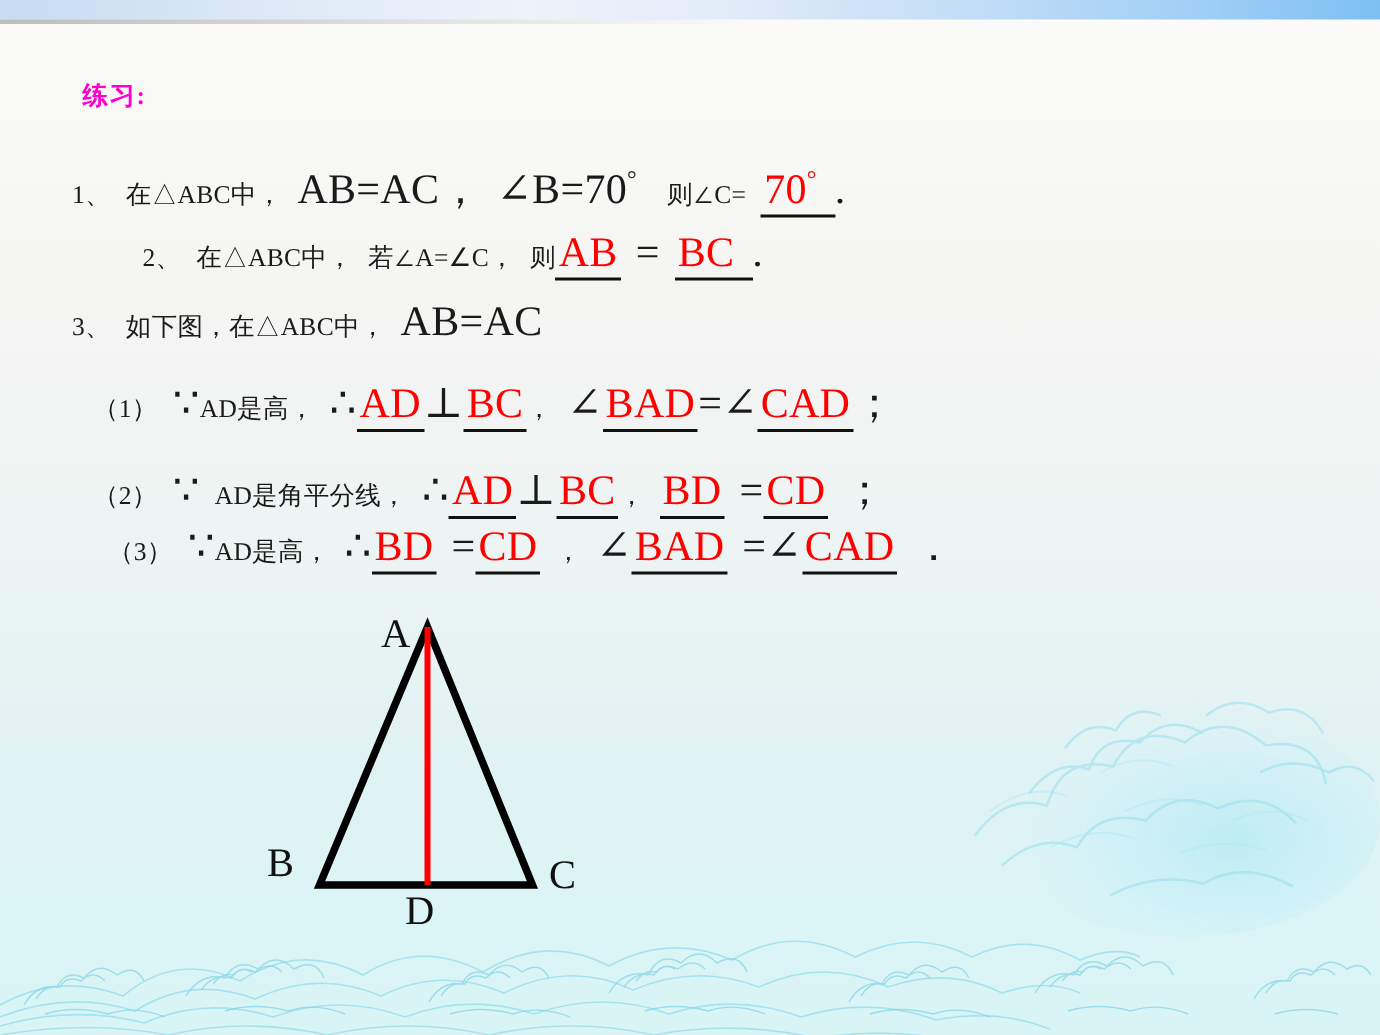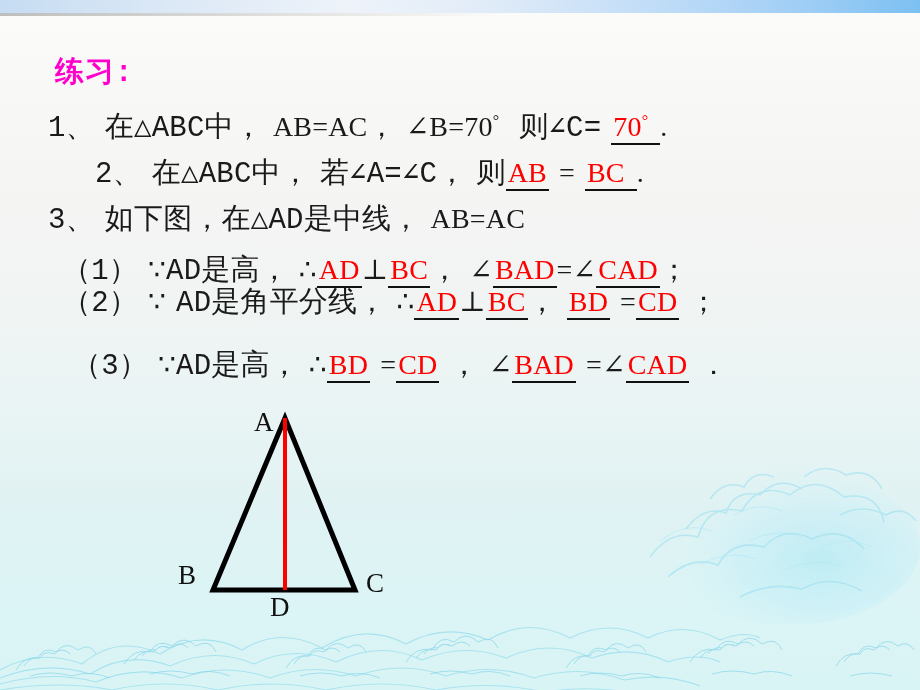--- a/index.html
+++ b/index.html
@@ -91,26 +91,26 @@
     position: absolute;
     white-space: nowrap;
     font-size: 28px;
     color: #1a1a1a;
     letter-spacing: .2px;
   }
   .line.l1 { left: 48px; top: 107px; }
   .line.l2 { left: 48px; top: 153px; margin-left: 47px; }
   .line.l3 { left: 48px; top: 199px; }
   .line.l4 { left: 62px; top: 250px; }
-  .line.l5 { left: 62px; top: 282px; }
+  .line.l5 { left: 62px; top: 308px; }
   .line.l6 { left: 72px; top: 345px; }
 
   .cjk {
-    font-family: Liberation Mono, monospace;
-    font-size: 29px;
+    font-family: Liberation Serif, serif;
+    font-size: 17px;
   }
   .red {
     color: #ff0000;
     text-align: right;
   }
   .ul {
     border-bottom: 2.5px solid #111111;
     padding: 0 2px 1px 2px;
   }
   .sup {
@@ -218,21 +218,21 @@
 
     <div class="line l1">
       <span class="cjk">1、</span><span class="sp"></span><span class="cjk">在△ABC中，</span><span class="sp"></span><span>AB=AC，</span><span class="sp"></span><span>∠B=70</span><span class="sup">°</span><span class="sp-wide"></span><span class="cjk">则∠C=</span><span class="sp"></span><span class="ul"><span class="red">70</span><span class="sup red">°</span><span class="sp"></span></span><span>.</span>
     </div>
 
     <div class="line l2">
       <span class="cjk">2、</span><span class="sp"></span><span class="cjk">在△ABC中，</span><span class="sp"></span><span class="cjk">若∠A=∠C，</span><span class="sp"></span><span class="cjk">则</span><span class="ul red">AB</span><span class="sp"></span><span>=</span><span class="sp"></span><span class="ul red"><span>BC</span><span class="sp"></span></span><span>.</span>
     </div>
 
     <div class="line l3">
-      <span class="cjk">3、</span><span class="sp"></span><span class="cjk">如下图，在△AD是中线，</span><span class="sp"></span><span>AB=AC</span>
+      <span class="cjk">3、</span><span class="sp"></span><span class="cjk">如下图，在△ABC中，</span><span class="sp"></span><span>AB=AC</span>
     </div>
 
     <div class="line l4">
       <span class="cjk">（1）</span><span class="sp"></span><span>∵</span><span class="cjk">AD是高，</span><span class="sp"></span><span>∴</span><span class="ul red">AD</span><span>⊥</span><span class="ul red">BC</span><span class="cjk">，</span><span class="sp"></span><span>∠</span><span class="ul red">BAD</span><span>=∠</span><span class="ul red">CAD</span><span>；</span>
     </div>
 
     <div class="line l5">
       <span class="cjk">（2）</span><span class="sp"></span><span>∵</span><span class="sp"></span><span class="cjk">AD是角平分线，</span><span class="sp"></span><span>∴</span><span class="ul red">AD</span><span>⊥</span><span class="ul red">BC</span><span class="cjk">，</span><span class="sp"></span><span class="ul red">BD</span><span class="sp"></span><span>=</span><span class="ul red">CD</span><span class="sp"></span><span>；</span>
     </div>
 

